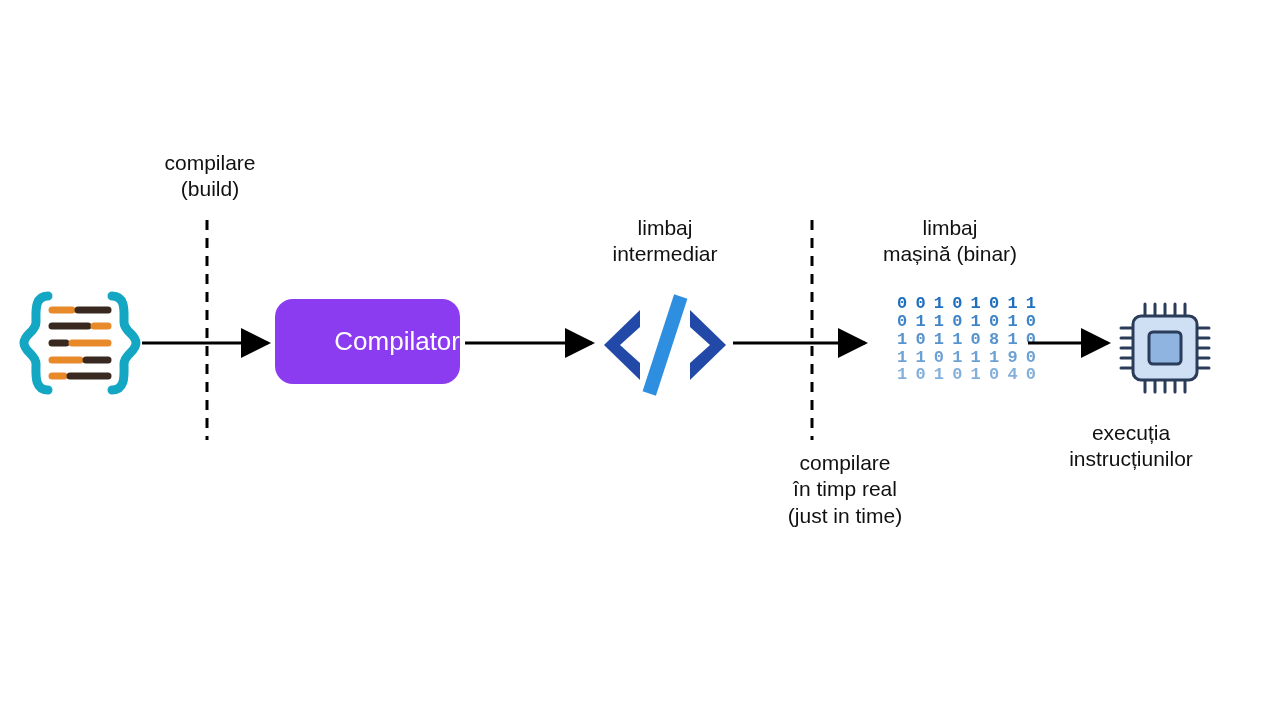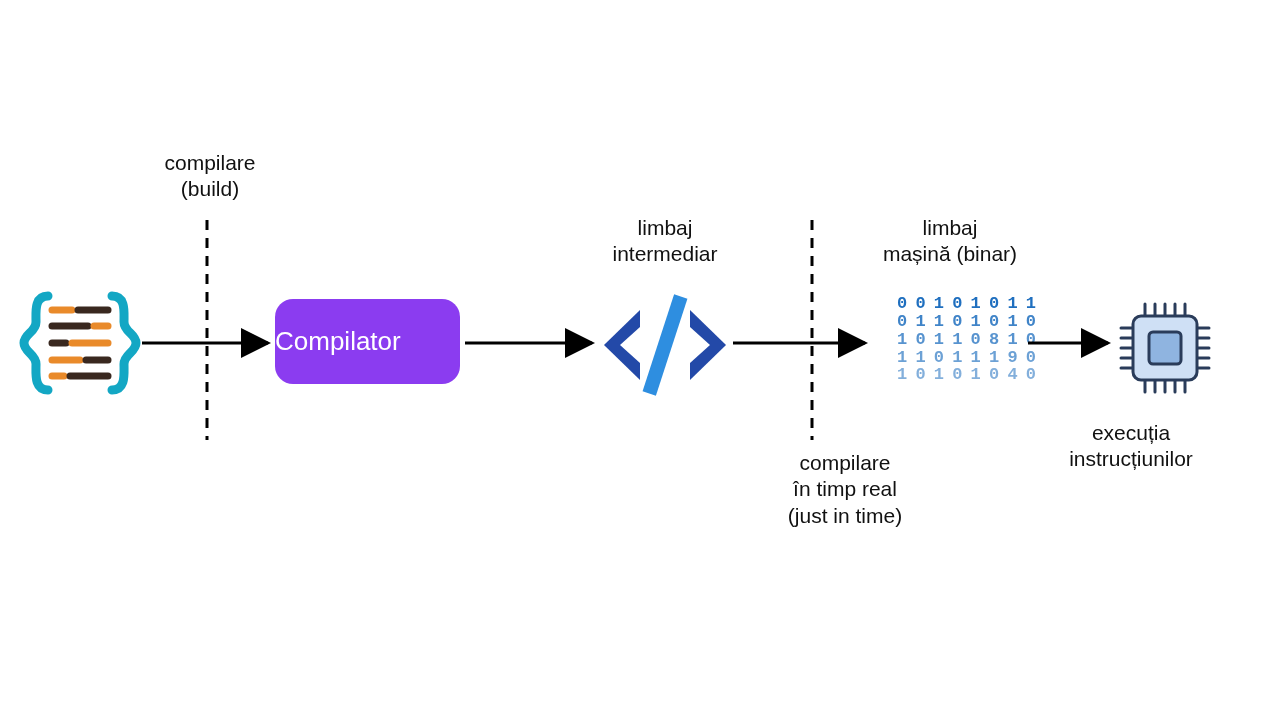--- a/index.html
+++ b/index.html
@@ -20,21 +20,21 @@
     line-height: 1.25;
     white-space: pre;
   }
   .compiler-box {
     position: absolute;
     background: #8b3cf0;
     color: #fff;
     border-radius: 18px;
     display: flex;
     align-items: center;
-    justify-content: flex-start;
+    justify-content: flex-end;
     font-size: 26px;
     font-weight: 400;
   }
   svg.icon { position: absolute; overflow: visible; }
 </style>
 </head>
 <body>
 
 <div class="label" style="left:120px; top:150px; width:180px;">compilare
 (build)</div>

